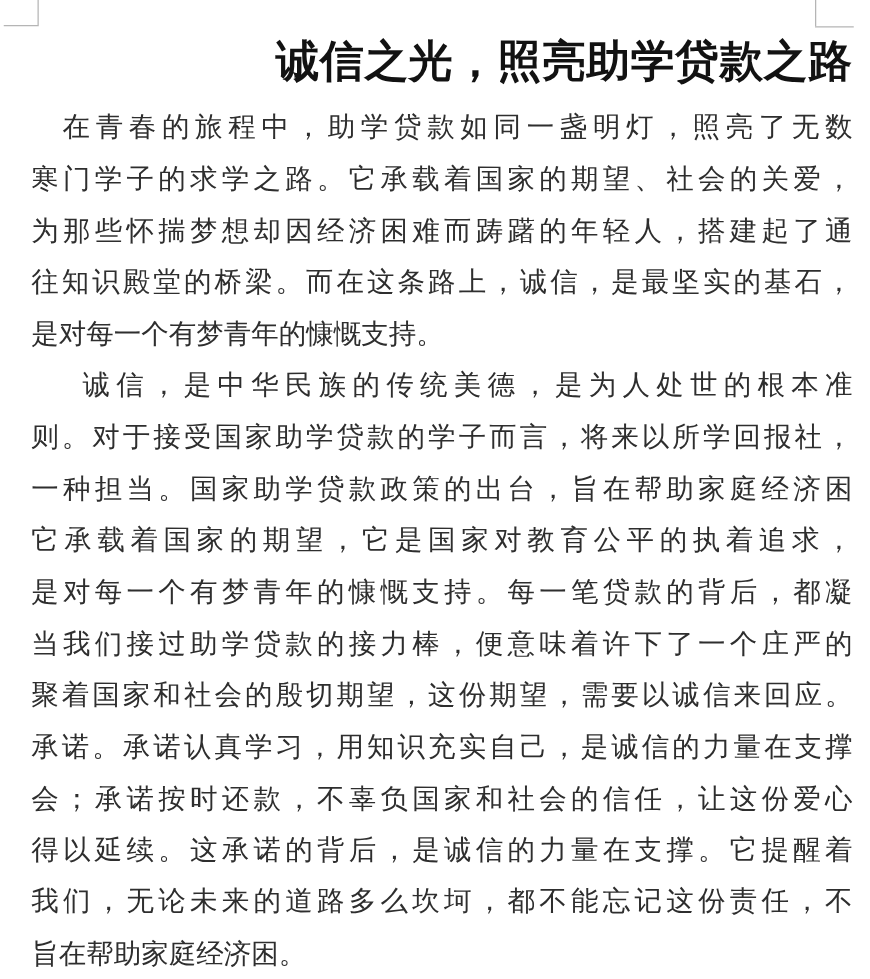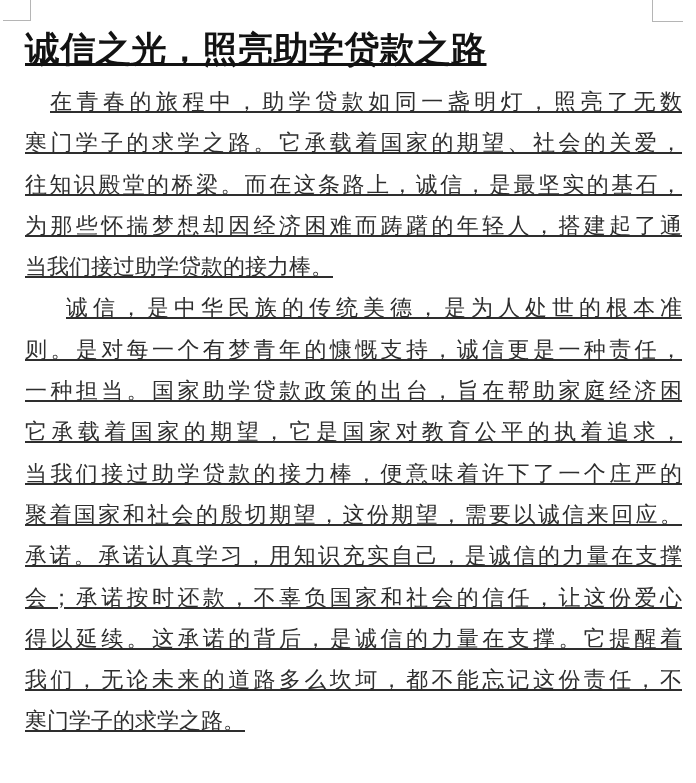--- a/index.html
+++ b/index.html
@@ -17,76 +17,75 @@
   .cm-left-v  { left: 30px;  top: 0;    width: 1px;  height: 20px; }
   .cm-left-h  { left: 3px;   top: 20px; width: 28px; height: 1px;  }
   .cm-right-v { left: 652px; top: 0;    width: 1px;  height: 21px; }
   .cm-right-h { left: 652px; top: 21px; width: 31px; height: 1px;  }
 
   .doc-title {
     position: absolute;
     top: 24px;
     left: 25px;
     width: 657px;
-    text-align: left;
+    text-align: right;
     font-size: 35px;
     line-height: 52px;
     font-weight: 700;
     color: #121212;
     white-space: nowrap;
     letter-spacing: 0.5px;
-    text-decoration: underline;
   }
 
   .doc-body {
     position: absolute;
     top: 81px;
     left: 25px;
     width: 657px;
     color: #2e2e2e;
     font-size: 22px;
   }
   .line {
     height: 41.3px;
     line-height: 41.3px;
     text-align: justify;
     text-align-last: justify;
     text-justify: inter-character;
     overflow: hidden;
-    text-decoration: underline;
   }
   .indent-a { padding-left: 25px; }  
   .indent-b { padding-left: 41px; }  
   .end { text-align-last: left; }    
 </style>
 </head>
 <body>
 
 <div class="page">
 
   <div class="cm cm-left-v"></div>
   <div class="cm cm-left-h"></div>
   <div class="cm cm-right-v"></div>
   <div class="cm cm-right-h"></div>
 
   <h1 class="doc-title">诚信之光，照亮助学贷款之路</h1>
 
   <div class="doc-body">
     <div class="line indent-a">在青春的旅程中，助学贷款如同一盏明灯，照亮了无数</div>
     <div class="line">寒门学子的求学之路。它承载着国家的期望、社会的关爱，</div>
+    <div class="line">为那些怀揣梦想却因经济困难而踌躇的年轻人，搭建起了通</div>
     <div class="line">往知识殿堂的桥梁。而在这条路上，诚信，是最坚实的基石，</div>
-    <div class="line">为那些怀揣梦想却因经济困难而踌躇的年轻人，搭建起了通</div>
-    <div class="line end">当我们接过助学贷款的接力棒。</div>
+    <div class="line end">是对每一个有梦青年的慷慨支持。</div>
 
     <div class="line indent-b">诚信，是中华民族的传统美德，是为人处世的根本准</div>
-    <div class="line">则。是对每一个有梦青年的慷慨支持，诚信更是一种责任，</div>
+    <div class="line">则。对于接受国家助学贷款的学子而言，将来以所学回报社，</div>
     <div class="line">一种担当。国家助学贷款政策的出台，旨在帮助家庭经济困</div>
     <div class="line">它承载着国家的期望，它是国家对教育公平的执着追求，</div>
+    <div class="line">是对每一个有梦青年的慷慨支持。每一笔贷款的背后，都凝</div>
     <div class="line">当我们接过助学贷款的接力棒，便意味着许下了一个庄严的</div>
     <div class="line">聚着国家和社会的殷切期望，这份期望，需要以诚信来回应。</div>
     <div class="line">承诺。承诺认真学习，用知识充实自己，是诚信的力量在支撑</div>
     <div class="line">会；承诺按时还款，不辜负国家和社会的信任，让这份爱心</div>
     <div class="line">得以延续。这承诺的背后，是诚信的力量在支撑。它提醒着</div>
     <div class="line">我们，无论未来的道路多么坎坷，都不能忘记这份责任，不</div>
-    <div class="line end">寒门学子的求学之路。</div>
+    <div class="line end">旨在帮助家庭经济困。</div>
   </div>
 
 </div>
 
 </body></html>

